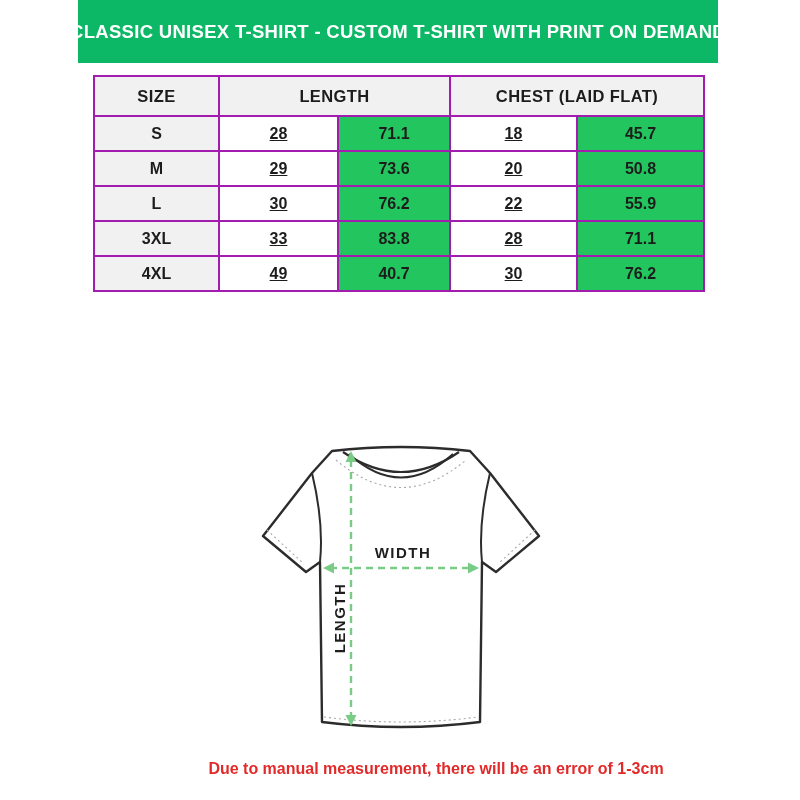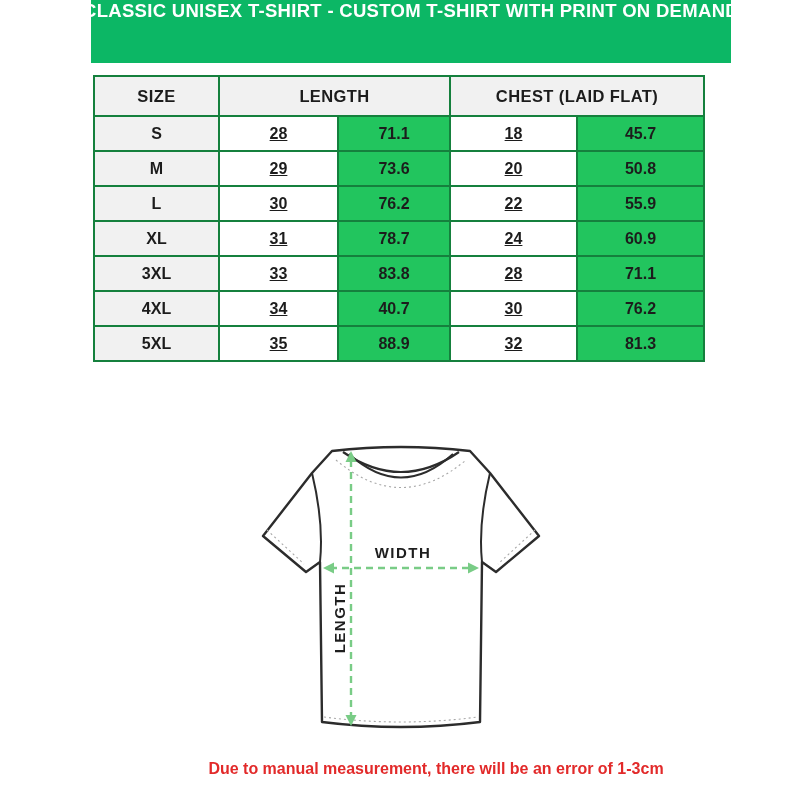--- a/index.html
+++ b/index.html
@@ -1,36 +1,36 @@
 <!DOCTYPE html>
 <html><head>
 <meta charset="utf-8">
 <style>
   * { margin: 0; padding: 0; box-sizing: border-box; }
   html, body { width: 800px; height: 800px; background: #ffffff; overflow: hidden; }
   body { font-family: "Liberation Sans", sans-serif; position: relative; }
 
   
   .banner {
-    position: absolute; left: 91px; top: 0; width: 640px; height: 63px;
+    position: absolute; left: 78px; top: 0; width: 640px; height: 63px;
     background: #0cb765;
-    display: flex; align-items: flex-start; justify-content: center;
+    display: flex; align-items: center; justify-content: center;
   }
   .banner span {
     color: #ffffff; font-size: 18.5px; font-weight: 700; letter-spacing: .3px;
     white-space: nowrap;
   }
 
   
   table.size-chart {
     position: absolute; left: 93px; top: 75px; width: 610px;
     border-collapse: collapse; table-layout: fixed;
   }
   table.size-chart th, table.size-chart td {
-    border: 2px solid #15803d;
+    border: 2px solid #a21caf;
     text-align: center; vertical-align: middle;
     color: #1c1c1c;
   }
   table.size-chart th {
     height: 40px; background: #f1f1f1;
     font-size: 16.5px; font-weight: 700; letter-spacing: .4px;
   }
   table.size-chart td { height: 35px; font-size: 16px; font-weight: 600; }
   td.c-size { background: #f1f1f1; font-weight: 700; }
   td.c-cm   { background: #22c55e; }
@@ -83,46 +83,32 @@
       <td class="c-cm">50.8</td>
     </tr>
     <tr>
       <td class="c-size">L</td>
       <td class="c-in">30</td>
       <td class="c-cm">76.2</td>
       <td class="c-in">22</td>
       <td class="c-cm">55.9</td>
     </tr>
     <tr>
-      <td class="c-size">XL</td>
-      <td class="c-in">31</td>
-      <td class="c-cm">78.7</td>
-      <td class="c-in">24</td>
-      <td class="c-cm">60.9</td>
-    </tr>
-    <tr>
       <td class="c-size">3XL</td>
       <td class="c-in">33</td>
       <td class="c-cm">83.8</td>
       <td class="c-in">28</td>
       <td class="c-cm">71.1</td>
     </tr>
     <tr>
       <td class="c-size">4XL</td>
-      <td class="c-in">34</td>
+      <td class="c-in">49</td>
       <td class="c-cm">40.7</td>
       <td class="c-in">30</td>
       <td class="c-cm">76.2</td>
-    </tr>
-    <tr>
-      <td class="c-size">5XL</td>
-      <td class="c-in">35</td>
-      <td class="c-cm">88.9</td>
-      <td class="c-in">32</td>
-      <td class="c-cm">81.3</td>
     </tr>
   </tbody>
 </table>
 
 <svg class="diagram" viewBox="0 0 320 310">
 
   <path d="M 92 13 Q 161 5 230 13 L 250 35 L 299 98 L 256 134 L 242 124
            L 240 284 Q 161 294 82 284 L 80 124 L 66 134 L 23 98 L 72 35 Z" fill="#ffffff" stroke="#2c2c2c" stroke-width="2.4" stroke-linejoin="round"></path>
 
   <path d="M 72 35 Q 84 85 80 124" fill="none" stroke="#2c2c2c" stroke-width="2"></path>

